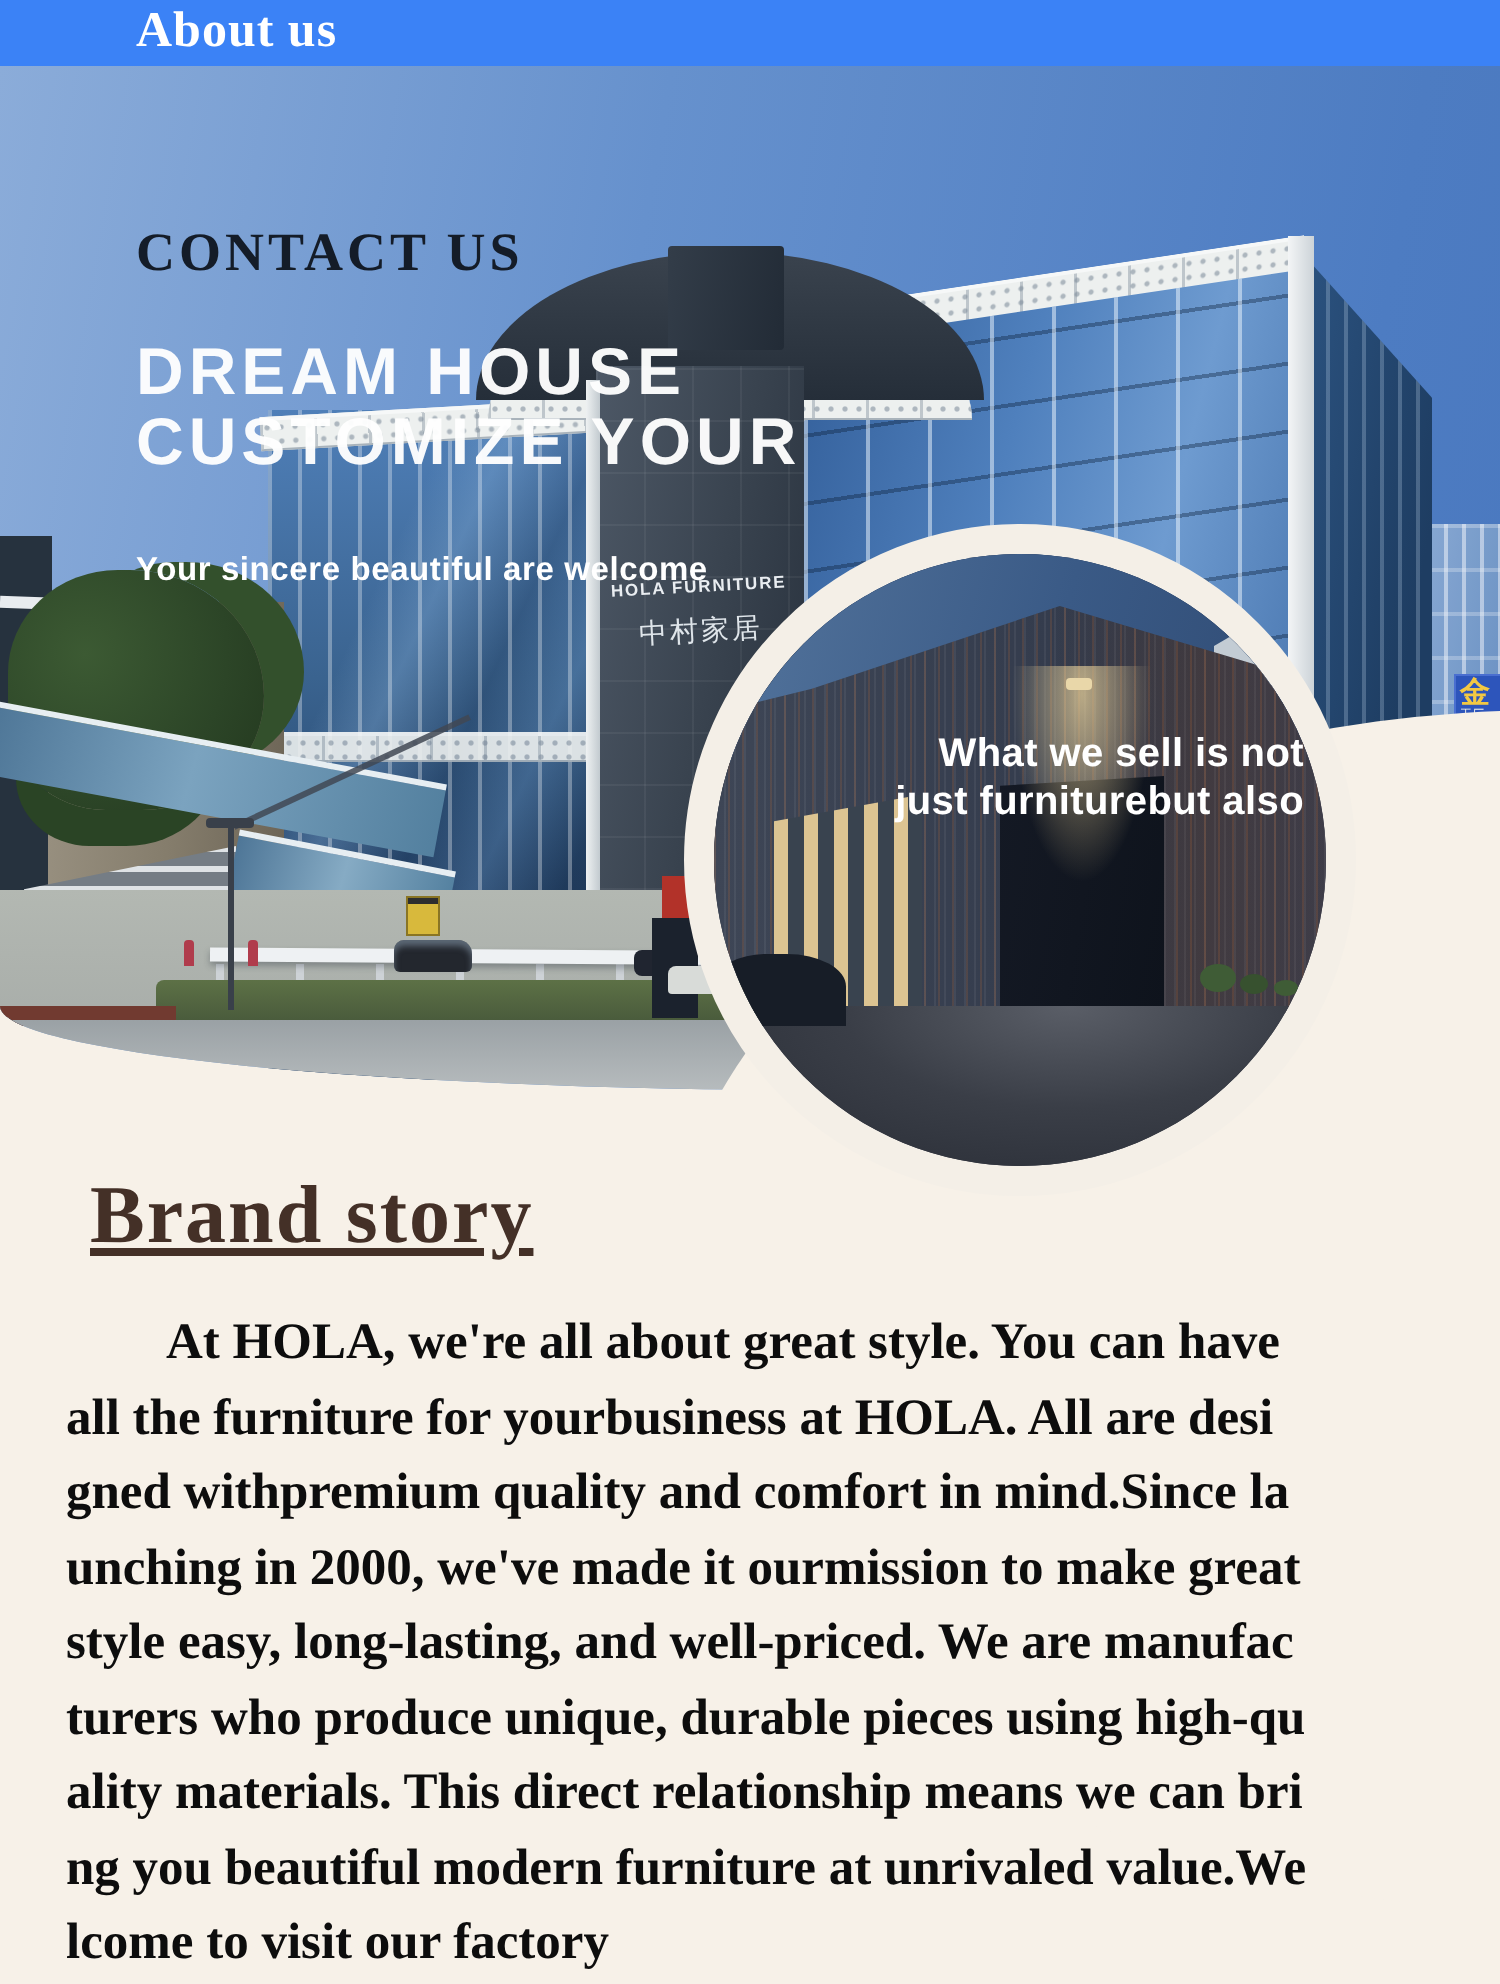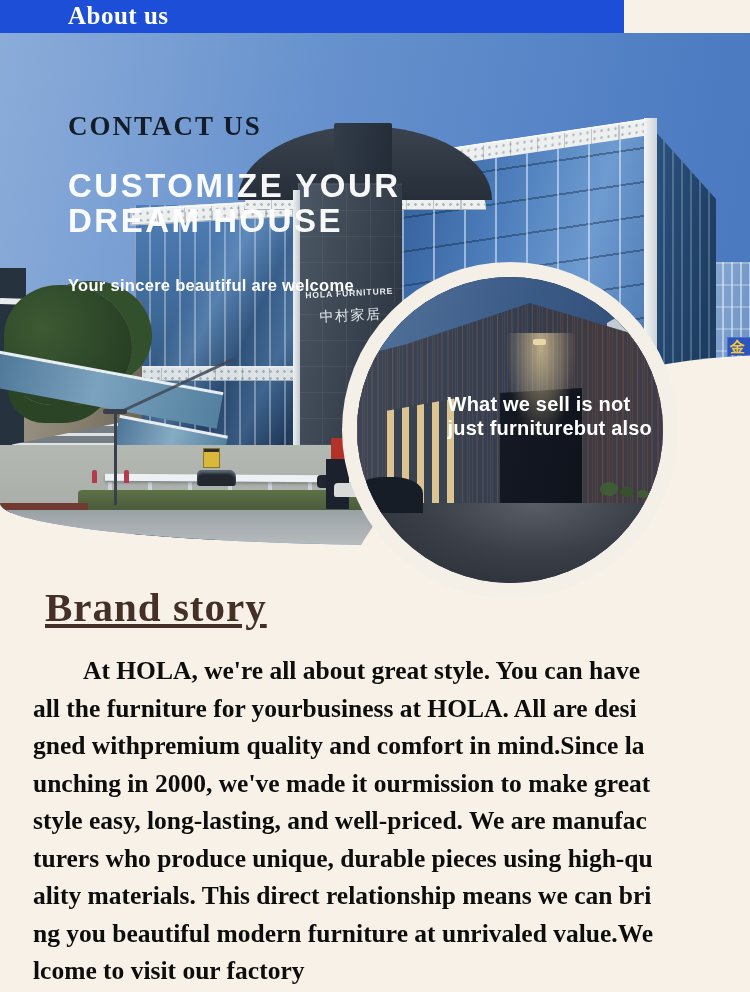--- a/index.html
+++ b/index.html
@@ -1,21 +1,21 @@
 <!DOCTYPE html>
 <html><head>
 <meta charset="utf-8">
 <style>
   html,body{margin:0;padding:0;}
   .page{position:relative;width:750px;height:992px;overflow:hidden;
         background:#f7f1e8;font-family:"Liberation Sans",sans-serif;}
   .abs{position:absolute;}
 
   
-  .header{left:0;top:0;width:624px;height:33px;background:#1d4ed8;}
+  .header{left:0;top:0;width:750px;height:33px;background:#3b82f6;}
   .header-title{left:68px;top:2px;color:#fff;font-family:"Liberation Serif",serif;
                 font-weight:bold;font-size:25px;letter-spacing:.5px;}
 
   
   .photo{left:0;top:33px;width:750px;height:512px;overflow:hidden;z-index:1;
          border-radius:0 0 45% 55% / 0 0 40px 42px;}
   .sky{left:0;top:0;width:750px;height:512px;
        background:linear-gradient(100deg,#8bacd9 0%,#6691cd 40%,#4d7cc2 85%,#4a78bf 100%);}
 
   
@@ -154,22 +154,22 @@
   .c-lamp{left:176px;top:62px;width:13px;height:6px;background:#e9d7a9;border-radius:2px;}
   .c-store{left:30px;top:118px;width:74px;height:112px;
     clip-path:polygon(0 14%,100% 2%,100% 100%,0 100%);
     background:repeating-linear-gradient(90deg,#dcc492 0 7px,#39434f 7px 15px);
     box-shadow:0 0 20px rgba(230,200,140,.45);}
   .c-sil{left:0;top:200px;width:66px;height:36px;background:#171d27;border-radius:40% 45% 0 0;}
   .c-ground{left:0;top:226px;width:306px;height:80px;
     background:radial-gradient(ellipse at 58% 0%,#5a5e67 0%,#3a3e47 45%,#262a33 100%);}
   .c-shrubs{left:243px;top:205px;width:18px;height:14px;background:#3f5c36;border-radius:50%;
     box-shadow:18px 3px 0 -2px #37512f,34px 5px 0 -3px #3f5c36;}
-  .c-text{right:11px;top:88px;text-align:left;color:#fff;
-    font-weight:bold;font-size:20px;line-height:24px;letter-spacing:.2px;margin-top:27px;}
+  .c-text{right:11px;top:88px;text-align:right;color:#fff;
+    font-weight:bold;font-size:20px;line-height:24px;letter-spacing:.2px;}
   .c-text .foshan{margin-top:6px;font-size:21px;}
 
   
   .overlay{z-index:4;}
   .contact{left:68px;top:111px;color:#141c28;font-family:"Liberation Serif",serif;
     font-weight:bold;font-size:27px;letter-spacing:2px;}
   .headline{left:68px;top:168px;color:#fff;font-weight:bold;font-size:33px;
     line-height:35px;letter-spacing:2.5px;opacity:.96;}
   .subtitle{left:68px;top:276px;color:#fff;font-size:16.5px;letter-spacing:.3px;font-weight:bold;}
 
@@ -265,22 +265,22 @@
       <div class="abs c-shrubs"></div>
       <div class="abs c-text">
         <div>What we sell is not</div>
         <div>just furniturebut also</div>
       </div>
     </div>
   </div>
 
   <div class="abs overlay contact">CONTACT US</div>
   <div class="abs overlay headline">
+    <div>DREAM HOUSE</div>
     <div>CUSTOMIZE YOUR</div>
-    <div>DREAM HOUSE</div>
   </div>
   <div class="abs overlay subtitle">Your sincere beautiful are welcome</div>
 
   <div class="abs brand-title">Brand story</div>
   <div class="abs story">At HOLA, we're all about great style. You can have
 all the furniture for yourbusiness at HOLA. All are desi
 gned withpremium quality and comfort in mind.Since la
 unching in 2000, we've made it ourmission to make great
 style easy, long-lasting, and well-priced. We are manufac
 turers who produce unique, durable pieces using high-qu

